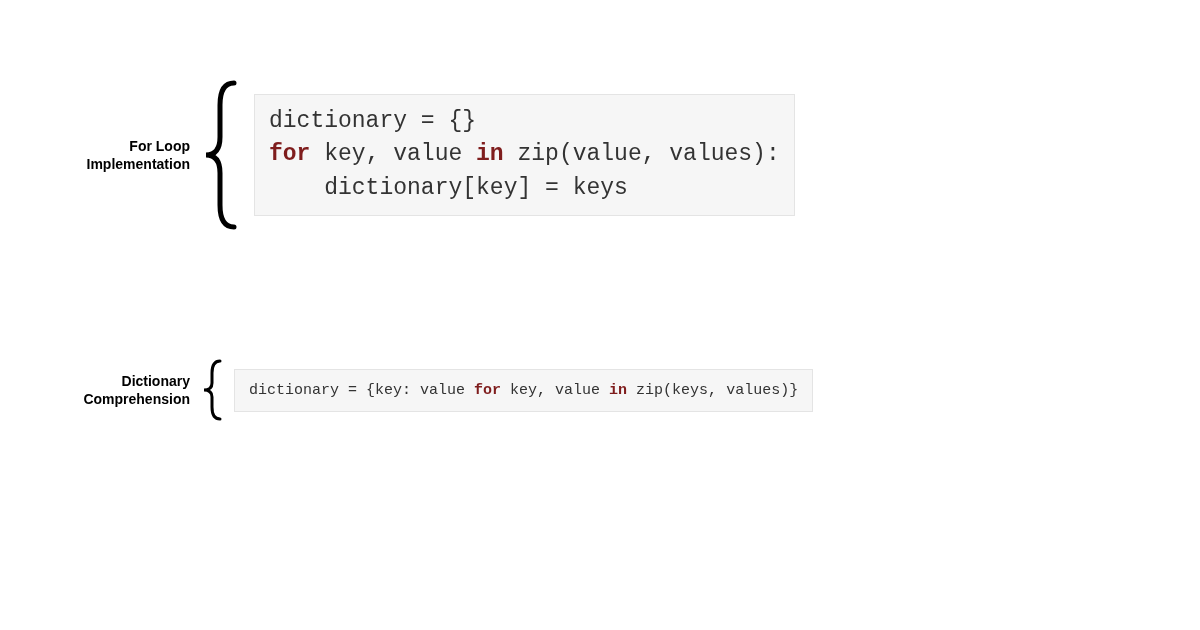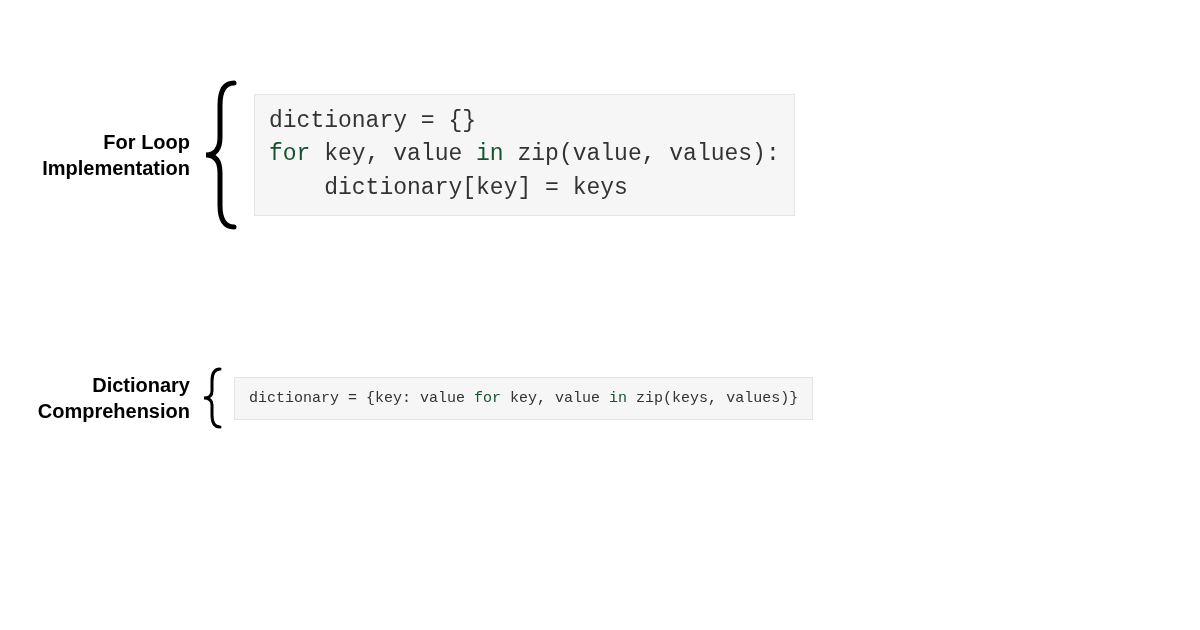--- a/index.html
+++ b/index.html
@@ -17,26 +17,26 @@
     .section {
       position: absolute;
       display: flex;
       align-items: center;
     }
     .section-1 {
       top: 75px;
       left: 30px;
     }
     .section-2 {
-      top: 363px;
+      top: 355px;
       left: 30px;
     }
     .label {
       font-weight: bold;
-      font-size: 20px;
+      font-size: 14px;
       text-align: right;
       line-height: 1.3;
       color: #000;
       white-space: pre-line;
       width: 160px;
     }
     .brace-container {
       display: flex;
       align-items: center;
       margin-left: 6px;
@@ -60,22 +60,22 @@
     }
     .code-block-1 {
       font-size: 23px;
       line-height: 1.45;
     }
     .code-block-2 {
       font-size: 15px;
       line-height: 1.4;
     }
     .kw-green {
-      color: #14532d;
-      font-weight: normal;
+      color: #7f1d1d;
+      font-weight: bold;
     }
   </style>
 </head>
 <body>
 
 <div class="section section-1">
   <div class="label">For Loop
 Implementation</div>
   <div class="brace-container">
     <svg class="brace-svg-large" viewBox="0 0 50 160">

